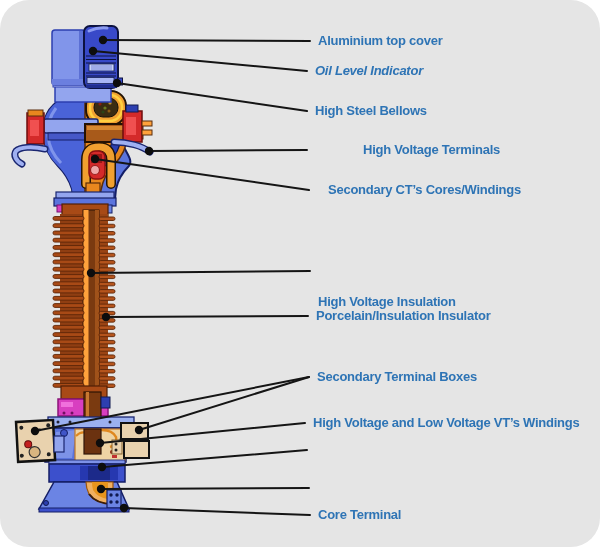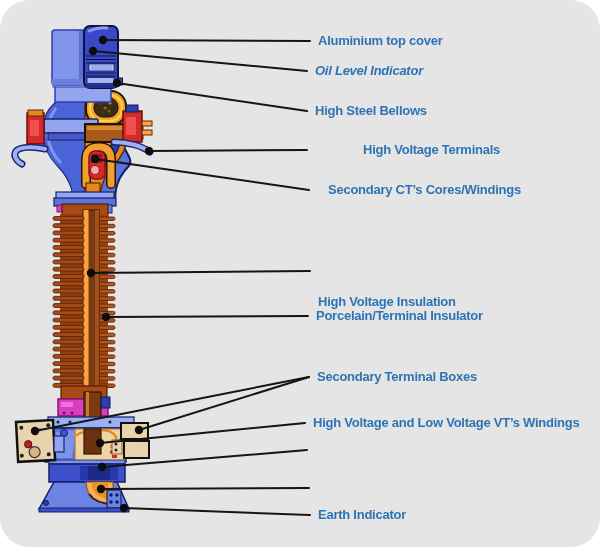--- a/index.html
+++ b/index.html
@@ -296,19 +296,19 @@
       </g>
 </svg>
 
 <div id="labels-layer">
       <div class="callout-label" style="left: 318px; top: 41px;">Aluminium top cover</div>
       <div class="callout-label" style="left: 315px; top: 71px; font-style: italic;">Oil Level Indicator</div>
       <div class="callout-label" style="left: 315px; top: 111px;">High Steel Bellows</div>
       <div class="callout-label" style="left: 315px; top: 150px; margin-left: 48px;">High Voltage Terminals</div>
       <div class="callout-label" style="left: 317px; top: 190px; margin-left: 11px;">Secondary CT’s Cores/Windings</div>
       <div class="callout-label" style="left: 318px; top: 261px; margin-top: 41px;">High Voltage Insulation</div>
-      <div class="callout-label" style="left: 316px; top: 316px;">Porcelain/Terminal Insulator</div>
+      <div class="callout-label" style="left: 316px; top: 316px;">Porcelain/Insulation Insulator</div>
       <div class="callout-label" style="left: 317px; top: 377px; text-align: center;">Secondary Terminal Boxes</div>
       <div class="callout-label" style="left: 313px; top: 423px;">High Voltage and Low Voltage VT’s Windings</div>
-      <div class="callout-label" style="left: 318px; top: 515px;">Earth Indicator</div>
+      <div class="callout-label" style="left: 318px; top: 515px;">Core Terminal</div>
     </div>
 
 </div>
 
 </body></html>

